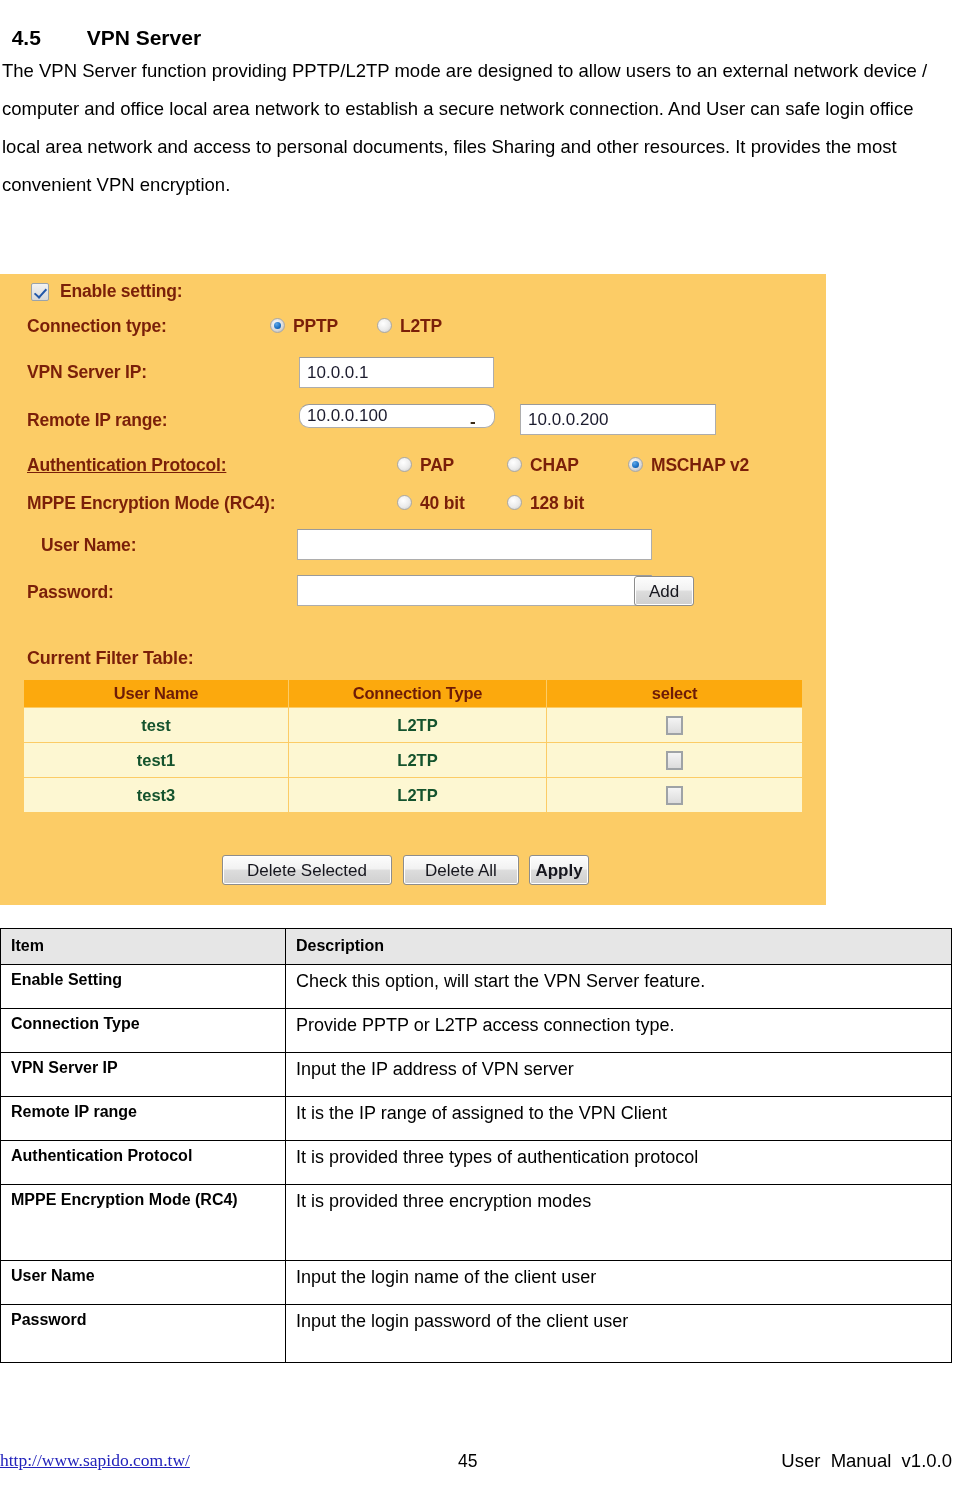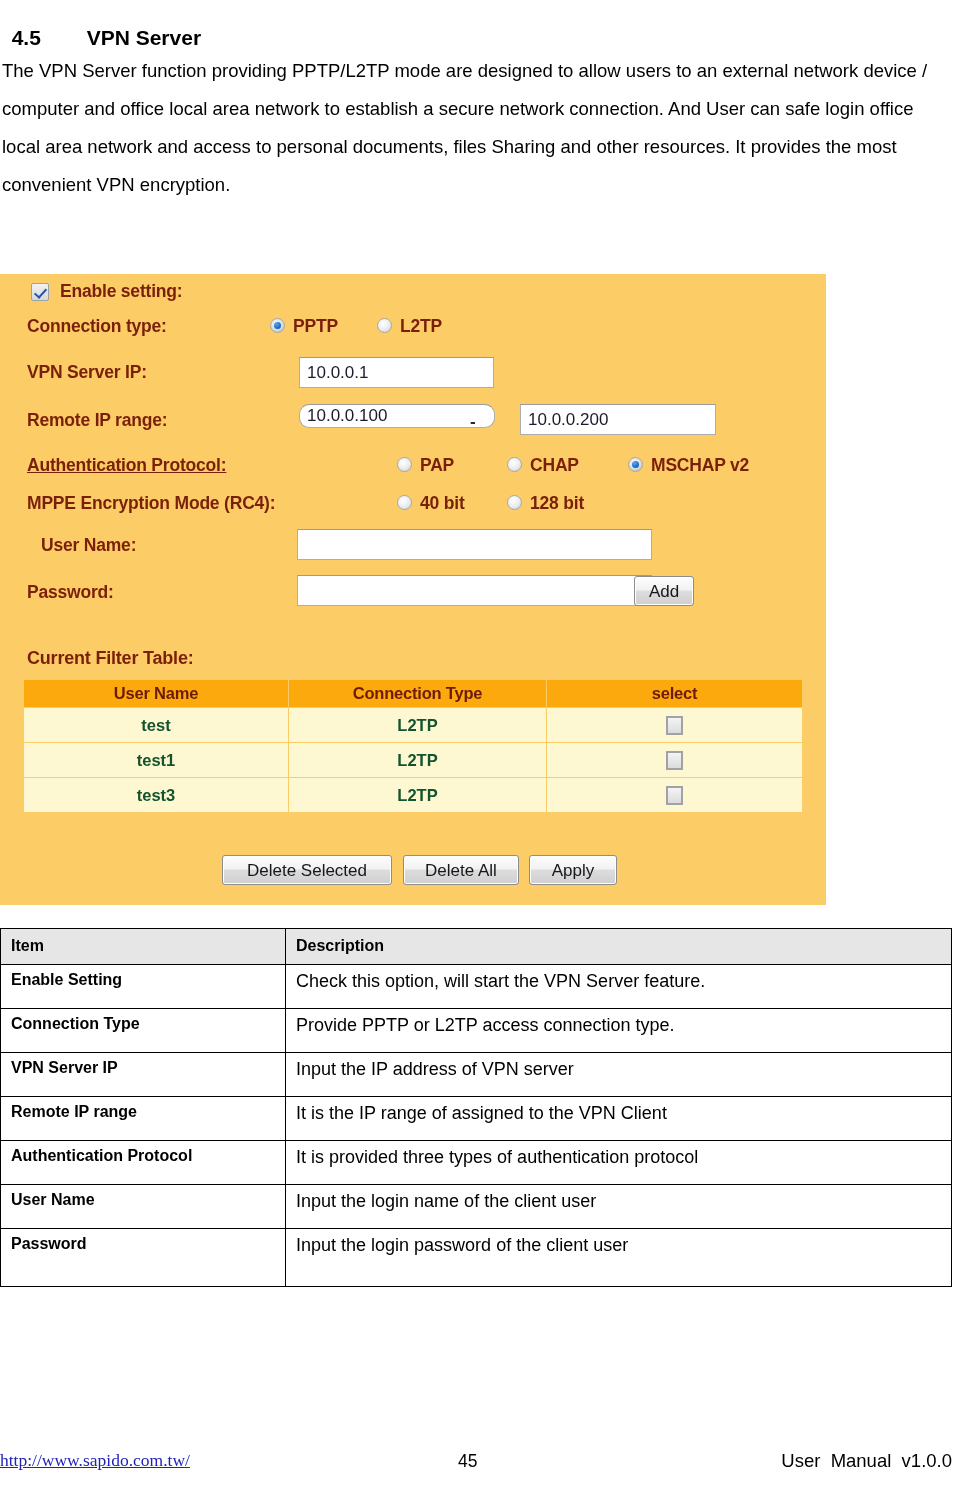--- a/index.html
+++ b/index.html
@@ -312,21 +312,21 @@
     <tr>
       <td>test3</td>
       <td>L2TP</td>
       <td><span class="row-cb"></span></td>
     </tr>
   </tbody>
 </table>
 
 <div class="btn3d" style="left:222px; top:855px; width:170px; height:30px;">Delete Selected</div>
 <div class="btn3d" style="left:403px; top:855px; width:116px; height:30px;">Delete All</div>
-<div class="btn3d" style="left:529px; top:855px; width:88px; height:30px;">Apply</div>
+<div class="btn3d" style="left:529px; top:855px; width:60px; height:30px;font-weight:bold;">Apply</div>
 
 <table class="desc-table">
   <colgroup>
       <col style="width:285px">
       <col>
     </colgroup>
   <thead>
     <tr>
       <th>Item</th>
       <th>Description</th>
@@ -346,20 +346,24 @@
       <td class="desc">Input the IP address of VPN server</td>
     </tr>
     <tr>
       <td class="item">Remote IP range</td>
       <td class="desc">It is the IP range of assigned to the VPN Client</td>
     </tr>
     <tr>
       <td class="item">Authentication Protocol</td>
       <td class="desc">It is provided three types of authentication protocol</td>
     </tr>
+    <tr style="height:76px">
+      <td class="item">MPPE Encryption Mode (RC4)</td>
+      <td class="desc">It is provided three encryption modes</td>
+    </tr>
     <tr>
       <td class="item">User Name</td>
       <td class="desc">Input the login name of the client user</td>
     </tr>
     <tr style="height:58px">
       <td class="item">Password</td>
       <td class="desc">Input the login password of the client user</td>
     </tr>
   </tbody>
 </table>

